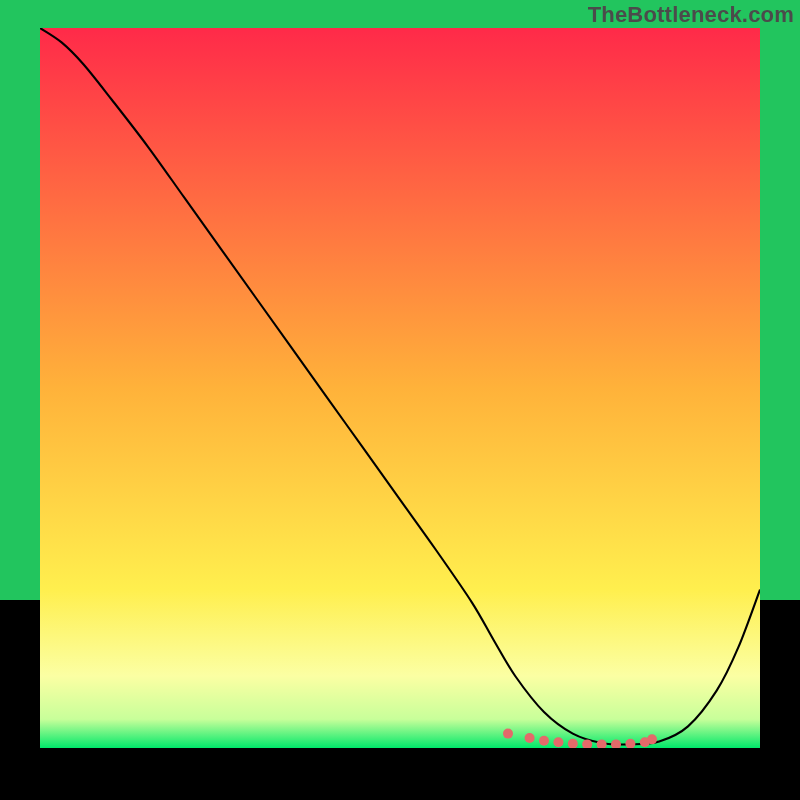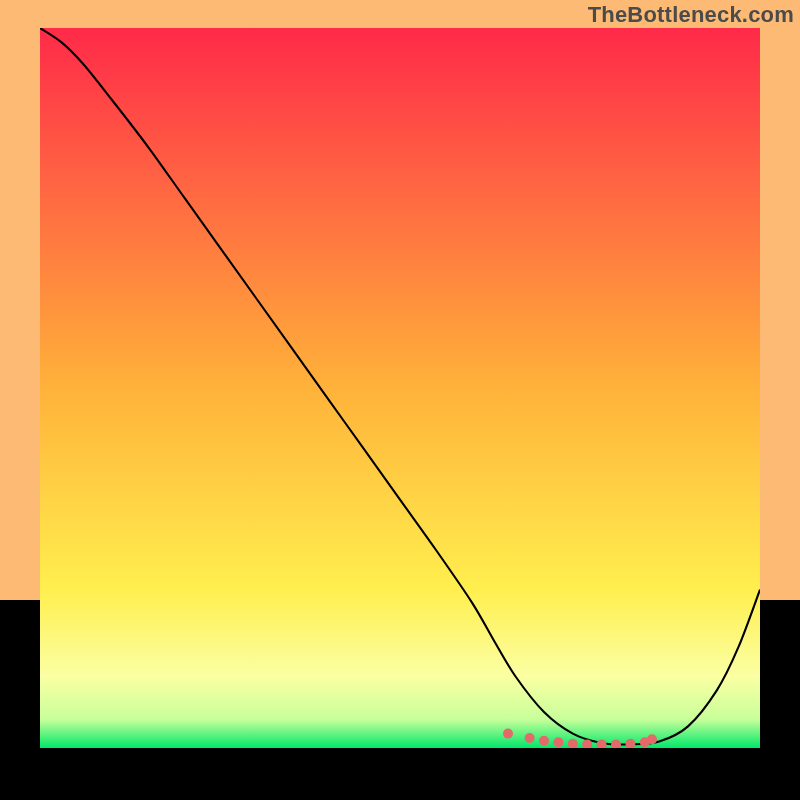--- a/index.html
+++ b/index.html
@@ -8,21 +8,21 @@
     background: #000;
     width: 800px;
     height: 800px;
     overflow: hidden;
     font-family: Arial, Helvetica, sans-serif;
   }
   .outer {
     position: relative;
     width: 800px;
     height: 600px;
-    background: #fdba74;
+    background: #22c55e;
   }
   .watermark {
     position: absolute;
     top: 2px;
     right: 6px;
     color: #4b4b4b;
     font-size: 22px;
     font-weight: 600;
     letter-spacing: 0.2px;
     user-select: none;

